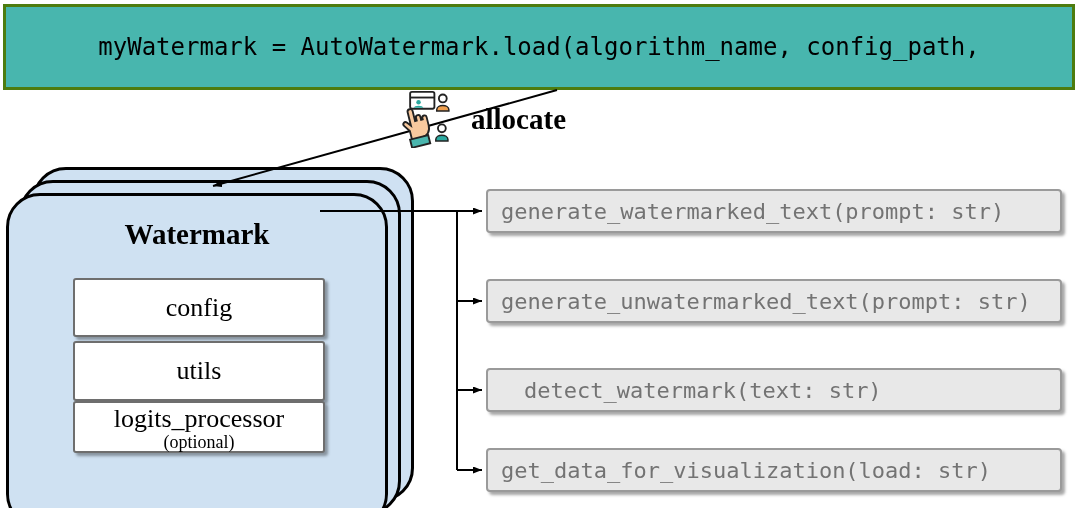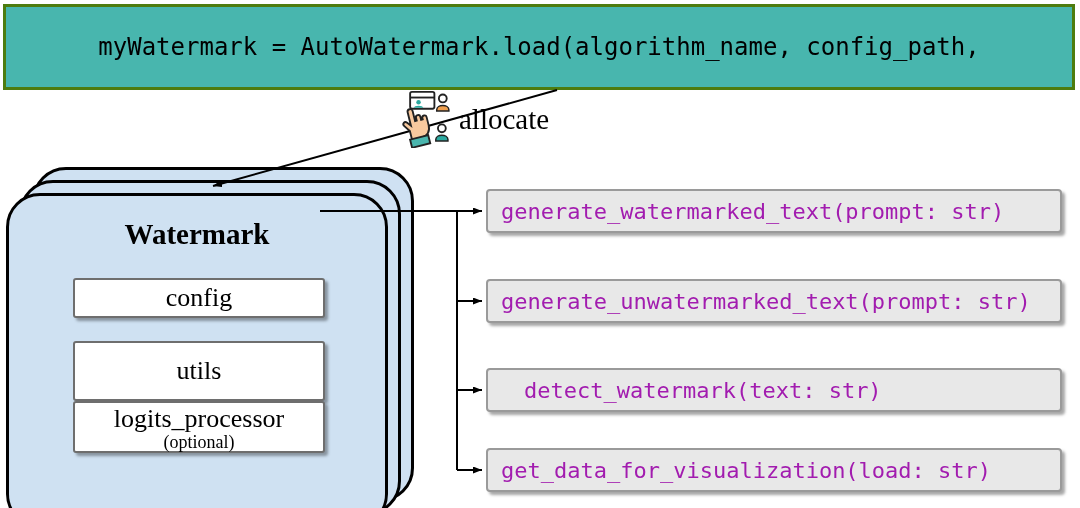--- a/index.html
+++ b/index.html
@@ -64,53 +64,54 @@
     border: 2px solid #6e6e6e;
     border-radius: 3px;
     box-shadow: 3px 3px 3px rgba(0,0,0,0.35);
     display: flex;
     flex-direction: column;
     align-items: center;
     justify-content: center;
     font-size: 26px;
     color: #000;
   }
-  .module.m-config { top: 82px;  height: 40px; }
+  .module.m-config { top: 82px;  height: 59px; }
   .module.m-utils  { top: 145px; height: 60px; }
   .module.m-logits { top: 205px; height: 52px; }
   .module .note { font-size: 18px; line-height: 16px; }
 
   
   .method {
     position: absolute;
     left: 486px;
     width: 576px; height: 44px;
     background: var(--method-bg, #e8e8e8);
     border: 2px solid #9a9a9a;
     border-radius: 4px;
     box-shadow: 3px 3px 3px rgba(0,0,0,0.35);
     display: flex;
     align-items: center;
     padding-left: 13px;
     font-family: "DejaVu Sans Mono", monospace;
     font-size: 22px;
-    color: #a21caf;
+    color: #737373;
   }
   .method.m1 { top: 189px; }
   .method.m2 { top: 279px; padding-left: 13px; }
   .method.m3 { top: 368px; padding-left: 36px; }
   .method.m4 { top: 448px; }
 
   
   .allocate-group {
     position: absolute;
     left: 398px; top: 90px;
     display: flex;
     align-items: center;
-    gap: 5px;
+    gap: 17px;
+    font-weight: bold;
   }
   .allocate-label { font-size: 29px; color: #000; }
 
   .arrows {
     position: absolute;
     left: 0; top: 0;
     pointer-events: none;
   }
 </style>
 </head>

